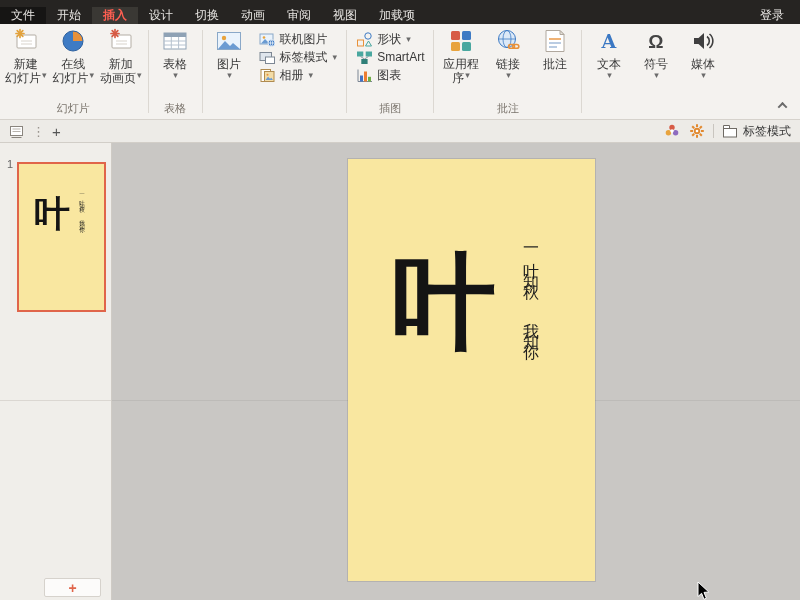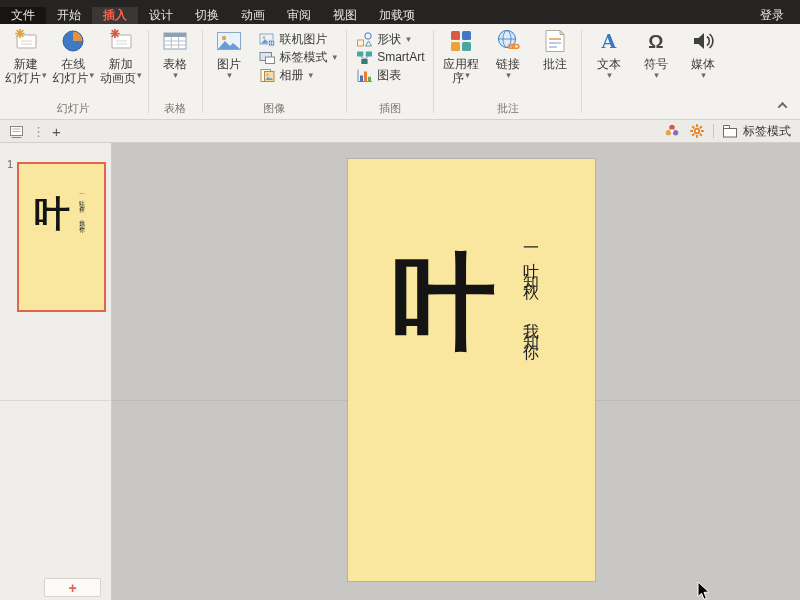--- a/index.html
+++ b/index.html
@@ -221,21 +221,20 @@
                     <rect x="5.5" y="4.5" width="9.5" height="10" fill="#f3dca6" stroke="#b08b4f"></rect>
                     <circle cx="8.5" cy="7.8" r="1" fill="#e8913a"></circle>
                     <path d="M6.5 13 L9 9.8 L11 11.8 L12.3 10.7 L14 13 Z" fill="#6b9bd2"></path>
                   </svg>
                 </span>
                 <span>相册</span>
                 <span class="caret">▾</span>
               </div>
             </div>
           </div>
-          <div class="glabel">图像</div>
         </div>
         <div class="vsep"></div>
         <div class="group">
           <div class="btnrow">
             <div class="smallcol">
               <div class="btn-s">
                 <span class="icon16">
                   <svg width="17" height="17" viewBox="0 0 17 17">
                     <rect x="1.5" y="9" width="6" height="6" fill="none" stroke="#e8913a"></rect>
                     <circle cx="12" cy="5" r="3.2" fill="none" stroke="#3e7bc4"></circle>

